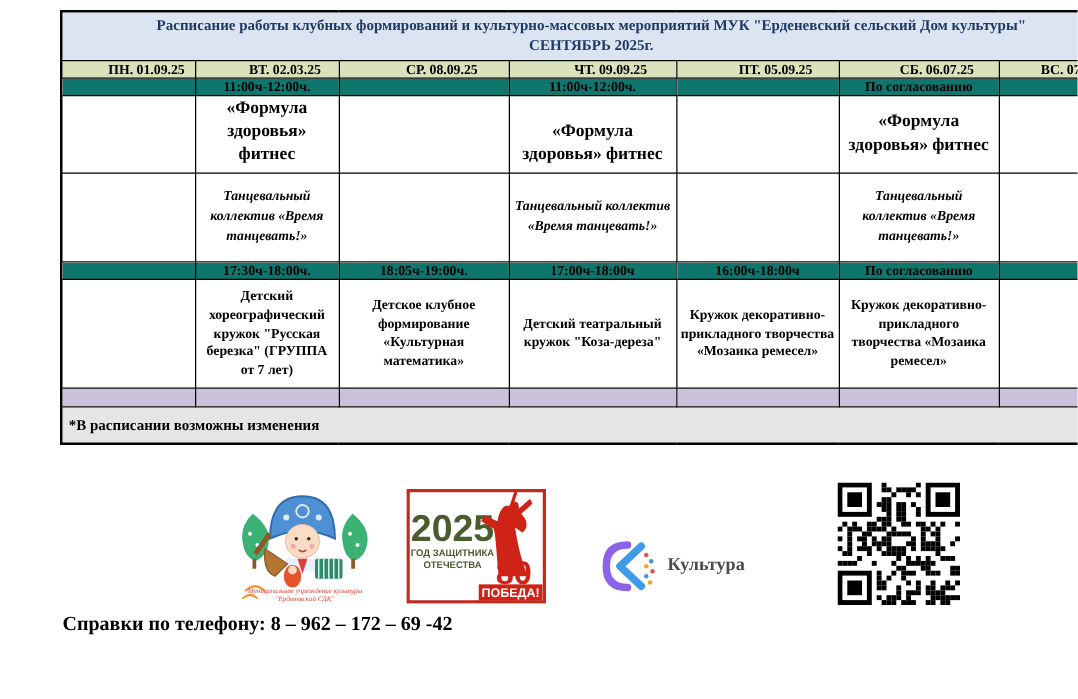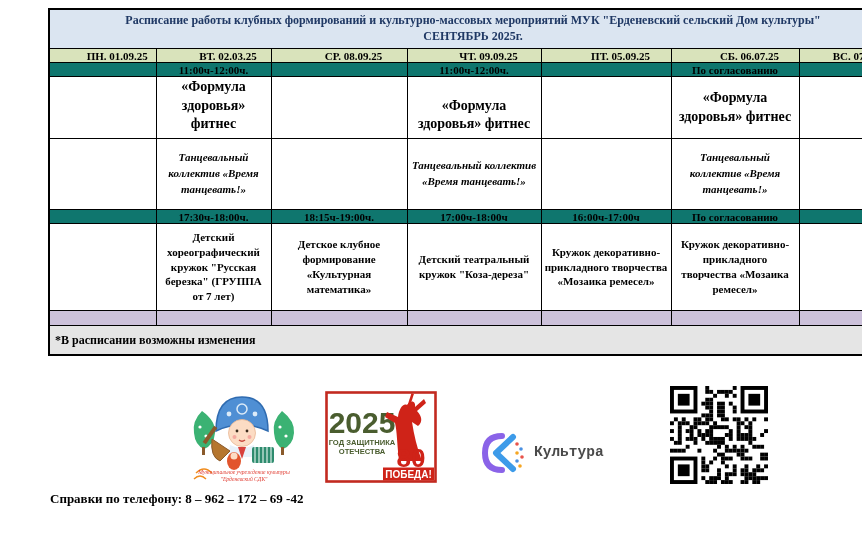--- a/index.html
+++ b/index.html
@@ -17,24 +17,24 @@
   tr.r-c1 td:nth-child(6){vertical-align:middle;padding-bottom:0;}
   tr.r-c2 td{height:70px;font-size:11px;line-height:1.45;vertical-align:middle;font-style:italic;}
   tr.r-c3 td{height:86px;font-size:11px;line-height:1.35;vertical-align:middle;}
   tr.r-empty td{height:14px;background:#ccc1da;}
   tr.r-note td{height:28px;text-align:left;font-size:12px;padding-left:5px;vertical-align:middle;background:#e5e5e5;font-family:Liberation Serif, serif;}
   
   .logo{position:absolute;}
   .sdk-logo{left:148px;top:381px;width:112px;height:108px;}
   .v80-logo{left:287px;top:391px;width:112px;height:92px;}
   .kult-logo{left:438px;top:428px;width:185px;height:50px;display:flex;align-items:center;gap:8px;}
-  .kult-text{font-family:Liberation Mono, monospace;color:#4a4a4a;
+  .kult-text{font-family:Liberation Serif, serif;color:#4a4a4a;
         font-size:14.5px;font-weight:600;line-height:1.18;}
   .qr{left:632px;top:386px;width:98px;height:98px;}
-  .phone{position:absolute;left:12px;top:491px;font-size:13px;font-weight:bold;color:#000;}
+  .phone{position:absolute;left:12px;top:491px;font-size:16px;font-weight:bold;color:#000;}
 </style>
 </head>
 <body>
 
 <div class="page">
 
   <table class="sched">
     <colgroup>
       <col style="width:107px">
         <col style="width:115px">
@@ -83,23 +83,23 @@
       <td>Танцевальный коллектив «Время танцевать!»</td>
       <td></td>
       <td>Танцевальный коллектив «Время танцевать!»</td>
       <td></td>
       <td>Танцевальный коллектив «Время танцевать!»</td>
       <td></td>
     </tr>
     <tr class="r-time">
       <td></td>
       <td>17:30ч-18:00ч.</td>
-      <td>18:15ч-19:00ч.</td>
+      <td>18:05ч-19:00ч.</td>
       <td>17:00ч-18:00ч</td>
-      <td>16:00ч-17:00ч</td>
+      <td>16:00ч-18:00ч</td>
       <td>По согласованию</td>
       <td></td>
     </tr>
     <tr class="r-c3">
       <td></td>
       <td>Детский хореографический кружок "Русская березка" (ГРУППА от 7 лет)</td>
       <td>Детское клубное формирование «Культурная математика»</td>
       <td>Детский театральный кружок "Коза-дереза"</td>
       <td>Кружок декоративно-прикладного творчества «Мозаика ремесел»</td>
       <td>Кружок декоративно-прикладного творчества «Мозаика ремесел»</td>

